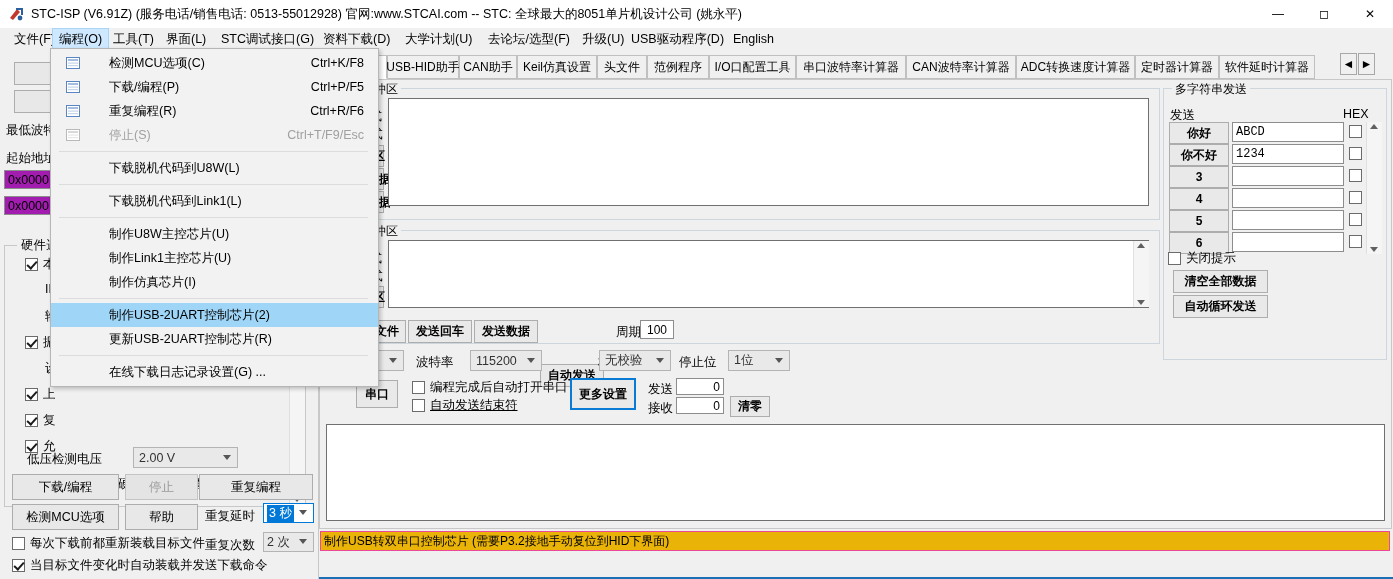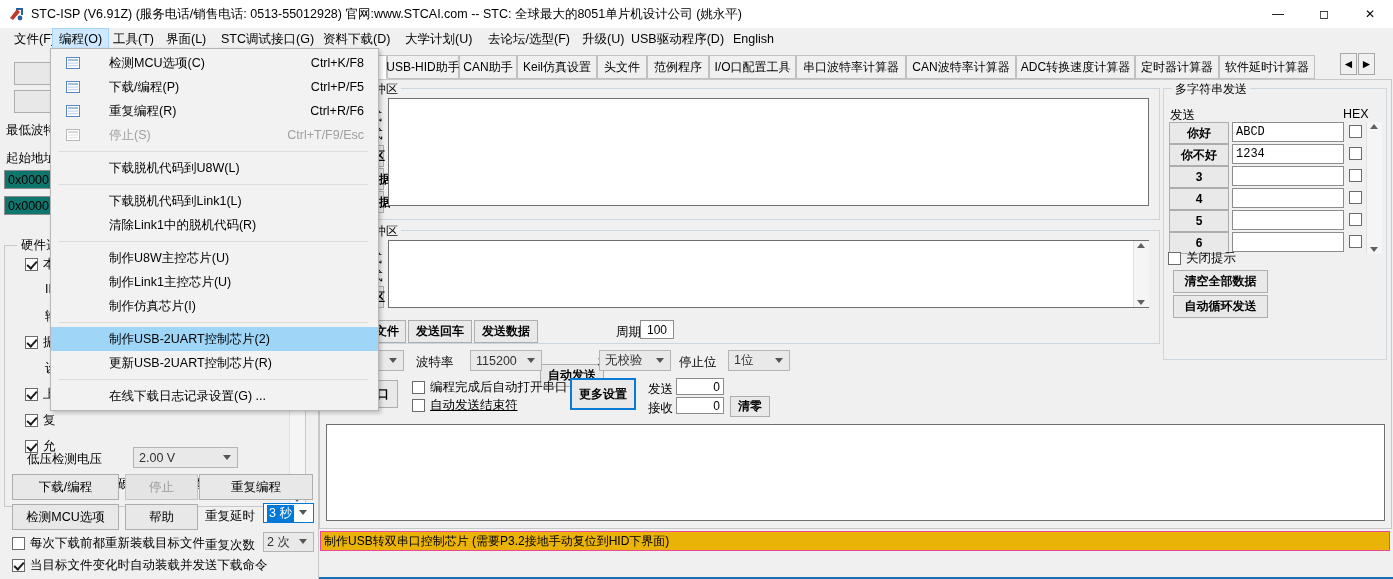--- a/index.html
+++ b/index.html
@@ -27,21 +27,21 @@
   .menuitem.active{background:#cde8ff;border:1px solid #a8d4f5;border-bottom:none;
                    box-sizing:border-box;}
 
   
   .leftpanel{position:absolute;left:0;top:50px;width:318px;height:529px;background:#f0f0f0;
              border-right:1px solid #c8c8c8;}
   .lp-btn{position:absolute;background:#e8e8e8;border:1px solid #adadad;font-size:12.5px;
           display:flex;align-items:center;justify-content:center;color:#000;}
   .lp-btn.dis{color:#9a9a9a;background:#e4e4e4;border-color:#c4c4c4;}
   .lp-lbl{position:absolute;font-size:12.5px;white-space:nowrap;}
-  .lp-txt{position:absolute;background:#0f766e;border:1px solid #8d8d8d;font-size:12.5px;
+  .lp-txt{position:absolute;background:#a21caf;border:1px solid #8d8d8d;font-size:12.5px;
           display:flex;align-items:center;padding-left:3px;box-sizing:border-box;}
   .groupbox{position:absolute;border:1px solid #c8c8c8;background:transparent;}
   .groupbox > .gb-title{position:absolute;top:-9px;left:12px;background:#f0f0f0;padding:0 4px;
             font-size:12.5px;}
   .chk{position:absolute;display:flex;align-items:center;font-size:12.5px;white-space:nowrap;}
   .chk .box{width:13px;height:13px;border:1px solid #6b6b6b;background:#fff;margin-right:5px;
             position:relative;flex:0 0 auto;box-sizing:border-box;}
   .chk.on .box:after{content:"";position:absolute;left:3px;top:0px;width:4px;height:8px;
             border:solid #1b1b1b;border-width:0 2px 2px 0;transform:rotate(42deg);}
   .combo{position:absolute;background:#e9e9e9;border:1px solid #b4b4b4;font-size:12.5px;
@@ -388,23 +388,20 @@
         <span class="acc">Ctrl+T/F9/Esc</span>
       </div>
       <div class="dd-sep"></div>
       <div class="dd-item">
         <span>下载脱机代码到U8W(L)</span>
       </div>
       <div class="dd-sep"></div>
       <div class="dd-item">
         <span>下载脱机代码到Link1(L)</span>
       </div>
-      <div class="dd-item">
-        <span>清除Link1中的脱机代码(R)</span>
-      </div>
       <div class="dd-sep"></div>
       <div class="dd-item">
         <span>制作U8W主控芯片(U)</span>
       </div>
       <div class="dd-item">
         <span>制作Link1主控芯片(U)</span>
       </div>
       <div class="dd-item">
         <span>制作仿真芯片(I)</span>
       </div>

